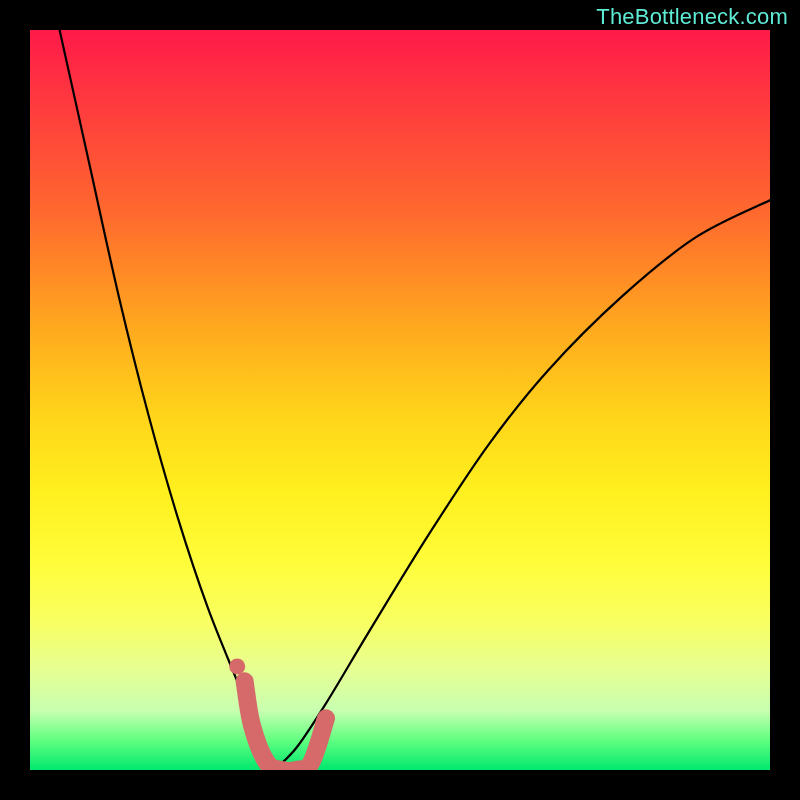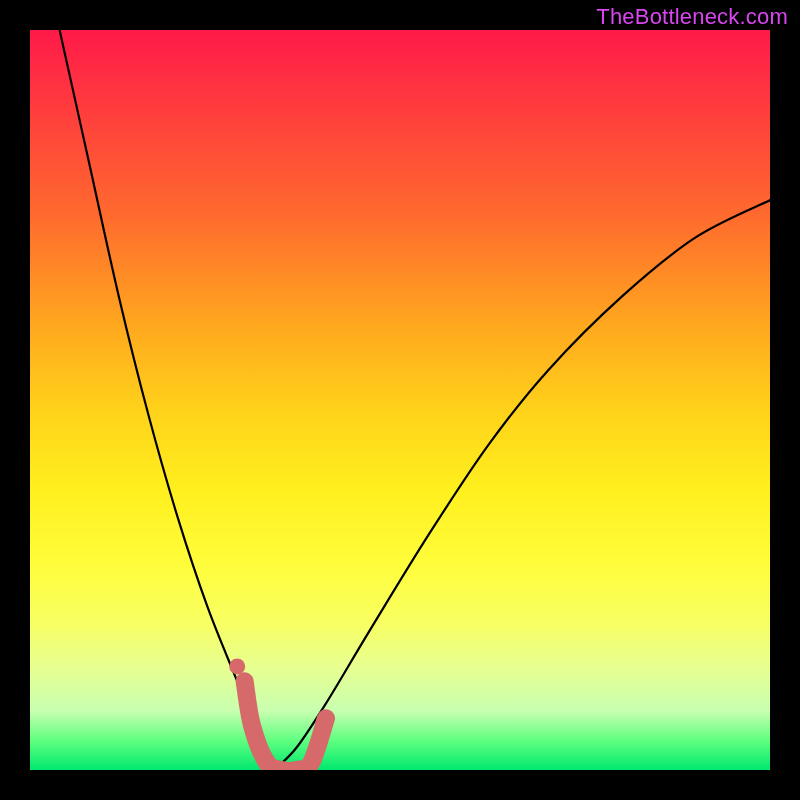--- a/index.html
+++ b/index.html
@@ -35,21 +35,21 @@
       #e8ff90 86%,
       #c8ffb0 92%,
       #60ff80 96%,
       #00e86e 100%
     );
   }
   .watermark {
     position: absolute;
     top: 4px;
     right: 12px;
-    color: #d946ef;
+    color: #5eead4;
     font-size: 22px;
     font-weight: 500;
     letter-spacing: 0.2px;
     user-select: none;
   }
   svg.curves {
     position: absolute;
     left: 0; top: 0;
     width: 740px; height: 740px;
   }

